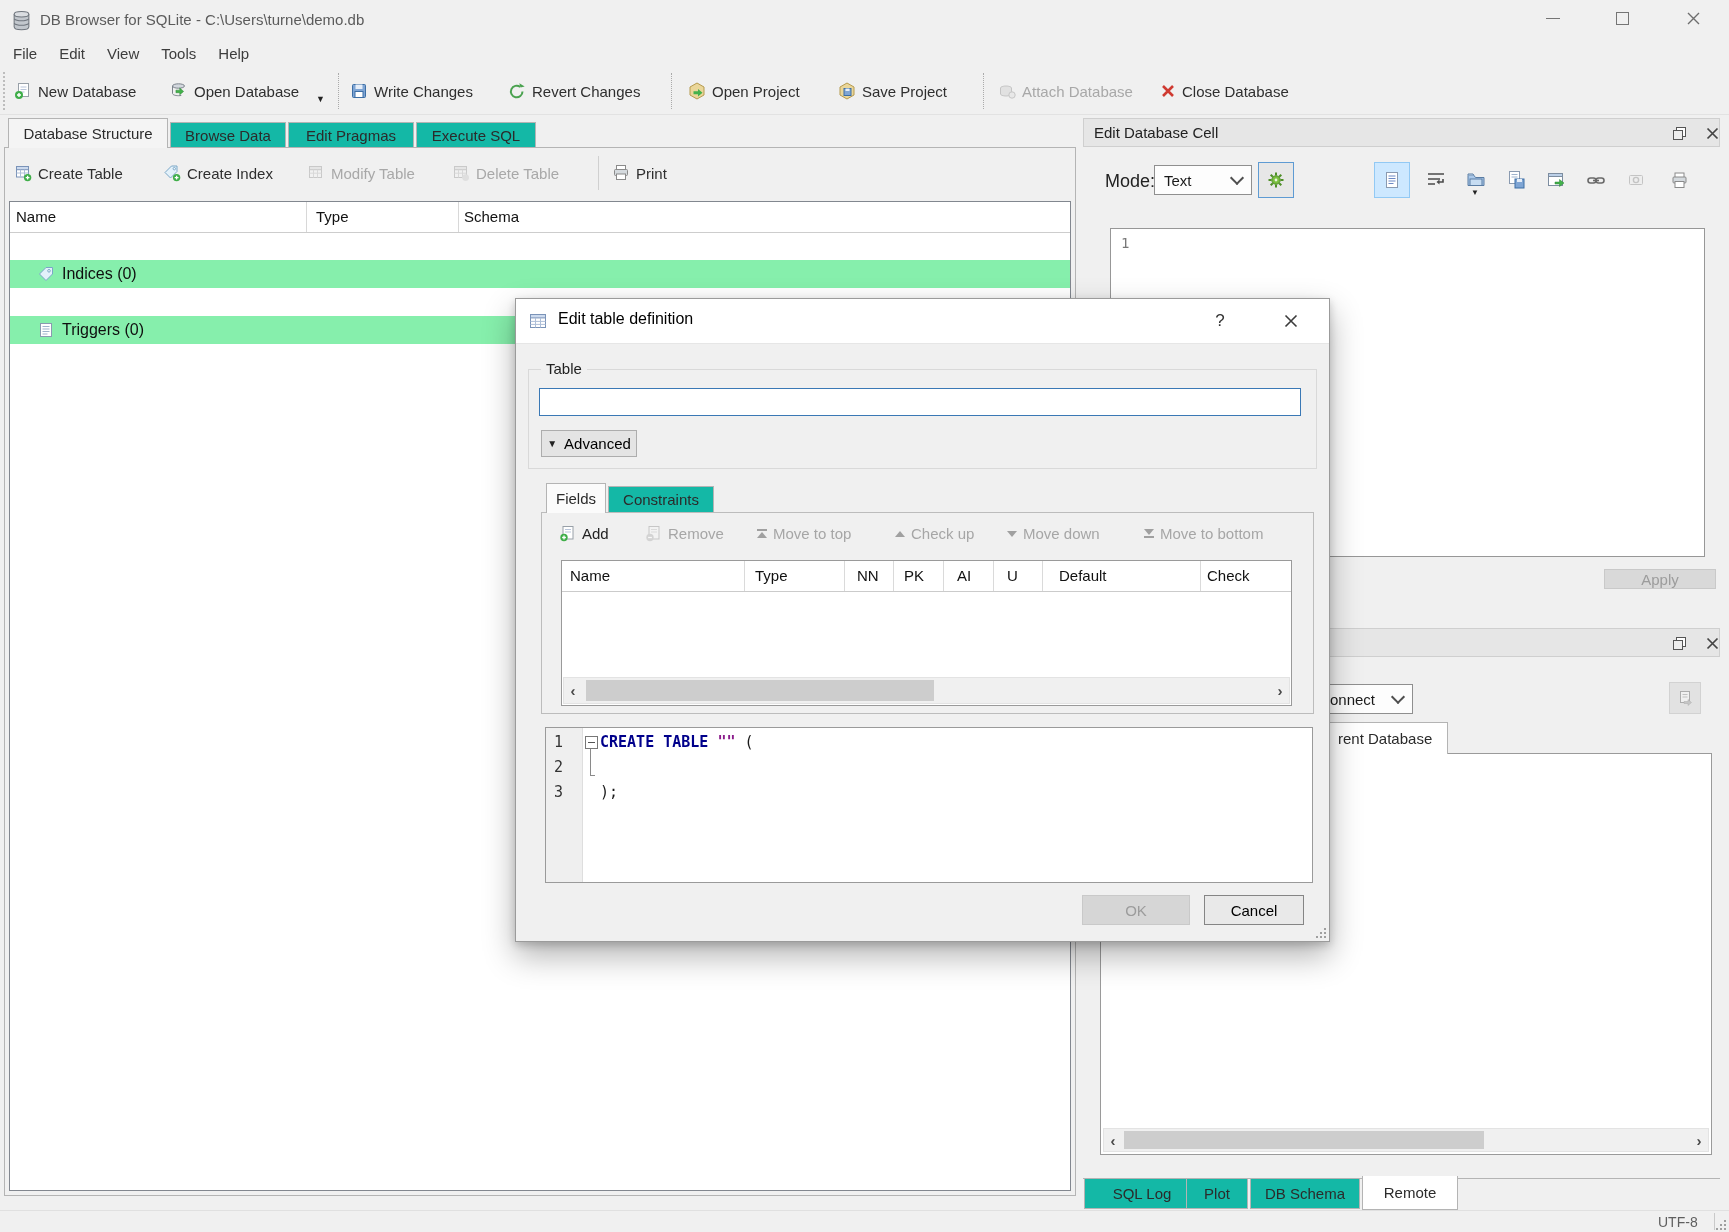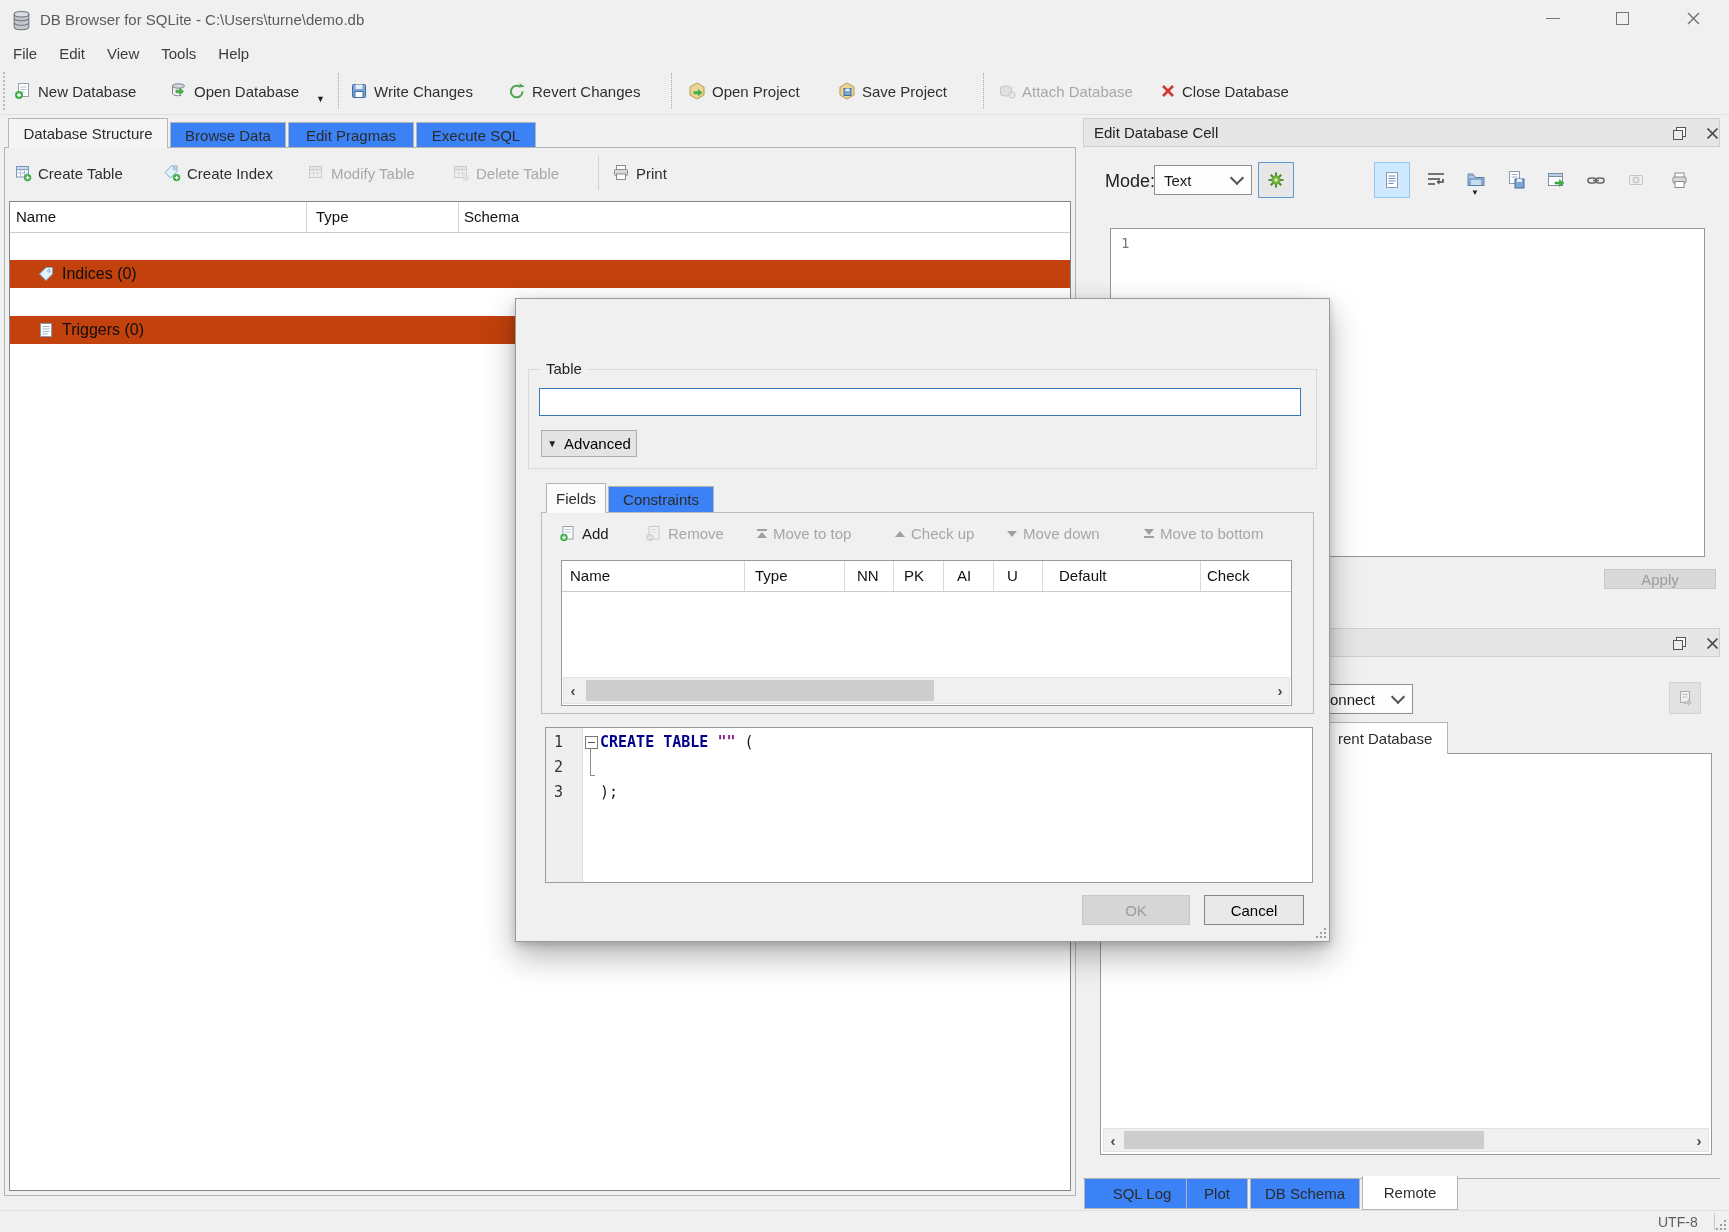--- a/index.html
+++ b/index.html
@@ -16,31 +16,31 @@
   
   .toolbar{left:0;top:68px;width:1729px;height:46px;border-bottom:1px solid #e2e2e2}
   .tb-btn{position:absolute;top:8px;display:flex;align-items:center;gap:6px;height:30px;
           font-size:15px;color:#2f2f2f;white-space:nowrap}
   .tb-btn.disabled{color:#a8a8a8}
   .tb-btn.disabled svg{opacity:.5}
   .tb-sep{position:absolute;top:5px;height:36px;border-left:1px dotted #aaa}
   .tb-handle{position:absolute;left:3px;top:4px;height:38px;width:3px;border-left:2px dotted #bdbdbd}
   .caret{font-size:9px;color:#222;line-height:9px}
   
-  .tab{position:absolute;box-sizing:border-box;border:1px solid #b4b4b4;background:#3b82f6;
+  .tab{position:absolute;box-sizing:border-box;border:1px solid #b4b4b4;background:#14b8a6;
        font-size:15px;display:flex;align-items:center;justify-content:center;color:#2b2b2b}
   .tab.active{background:#f4f4f4;border-bottom:none;z-index:3}
   .frame{left:4px;top:147px;width:1072px;height:1049px;border:1px solid #b4b4b4;background:#f0f0f0;box-sizing:border-box;z-index:1}
   
   .tree{left:9px;top:201px;width:1062px;height:990px;background:#fff;border:1px solid #82878f;box-sizing:border-box;z-index:2}
   .tree-header{position:absolute;left:0;top:0;right:0;height:30px;background:#fff;border-bottom:1px solid #cdcdcd}
   .tree-col{position:absolute;top:0;font-size:15px;line-height:30px;color:#111}
   .tree-colsep{position:absolute;top:0;height:30px;border-left:1px solid #d8d8d8}
   .tree-row{position:absolute;left:0;right:0;height:28px;display:flex;align-items:center}
-  .tree-row.alt{background:#c2410c}
+  .tree-row.alt{background:#86efac}
   .tree-row .lbl{font-size:16px;color:#0f0f0f;margin-left:8px}
   .tree-row .ic{margin-left:28px}
   
   .dock{background:#f0f0f0}
   .dock-header{position:absolute;left:0;top:0;right:0;height:29px;background:#e6e6e6;
                border:1px solid #cfcfcf;box-sizing:border-box;display:flex;align-items:center}
   .dock-title{font-size:15px;color:#222;margin-left:10px}
   .dockbtn{position:absolute;top:6px;width:18px;height:18px;display:flex;align-items:center;justify-content:center}
   .icbox{position:absolute;width:36px;height:36px;display:flex;align-items:center;justify-content:center;box-sizing:border-box}
   .combo{position:absolute;box-sizing:border-box;background:#fdfdfd;border:1px solid #8f8f8f;
@@ -431,20 +431,38 @@
     <i style="right:0;bottom:0;position:absolute"></i>
       <i style="right:4px;bottom:0;position:absolute"></i>
       <i style="right:0;bottom:4px;position:absolute"></i>
       <i style="right:8px;bottom:0;position:absolute"></i>
       <i style="right:0;bottom:8px;position:absolute"></i>
       <i style="right:4px;bottom:4px;position:absolute"></i>
   </span>
 </div>
 
 <div class="abs dialog">
+  <div class="dlg-titlebar">
+    <span class="abs" style="left:13px;top:13px">
+      <svg width="18" height="18">
+          <rect x="1.5" y="2.5" width="15" height="13" fill="#fff" stroke="#7a93b8"></rect>
+          <rect x="1.5" y="2.5" width="15" height="3.4" fill="#ccdaee" stroke="#7a93b8"></rect>
+          <path d="M1.5 9.4h15M1.5 12.4h15M6.5 5.9v9.6M11.5 5.9v9.6" stroke="#aebfd8"></path>
+        </svg>
+    </span>
+    <span class="dlg-title">Edit table definition</span>
+    <div class="abs" style="left:686px;top:8px;width:36px;height:28px;display:flex;align-items:center;justify-content:center;font-size:17px;color:#333">
+      <span>?</span>
+    </div>
+    <div class="abs" style="left:754px;top:8px;width:42px;height:28px;display:flex;align-items:center;justify-content:center">
+      <svg width="14" height="14">
+          <path d="M1.5 1.5l11 11M12.5 1.5l-11 11" stroke="#3b3b3b" stroke-width="1.6"></path>
+        </svg>
+    </div>
+  </div>
 
   <div class="groupbox" style="left:12px;top:70px;width:789px;height:100px">
     <span class="gb-label">Table</span>
     <input class="abs" style="left: 10px; top: 18px; width: 762px; height: 28px; border: 1px solid rgb(58, 120, 181); outline: none; font-size: 15px; font-family: &quot;Liberation Sans&quot;, sans-serif; padding: 0px 6px; box-sizing: border-box;" value="">
     <div class="btn" style="left:12px;top:60px;width:96px;height:27px;gap:7px">
       <span class="caret" style="font-size:10px">▼</span>
       <span>Advanced</span>
     </div>
   </div>
 

